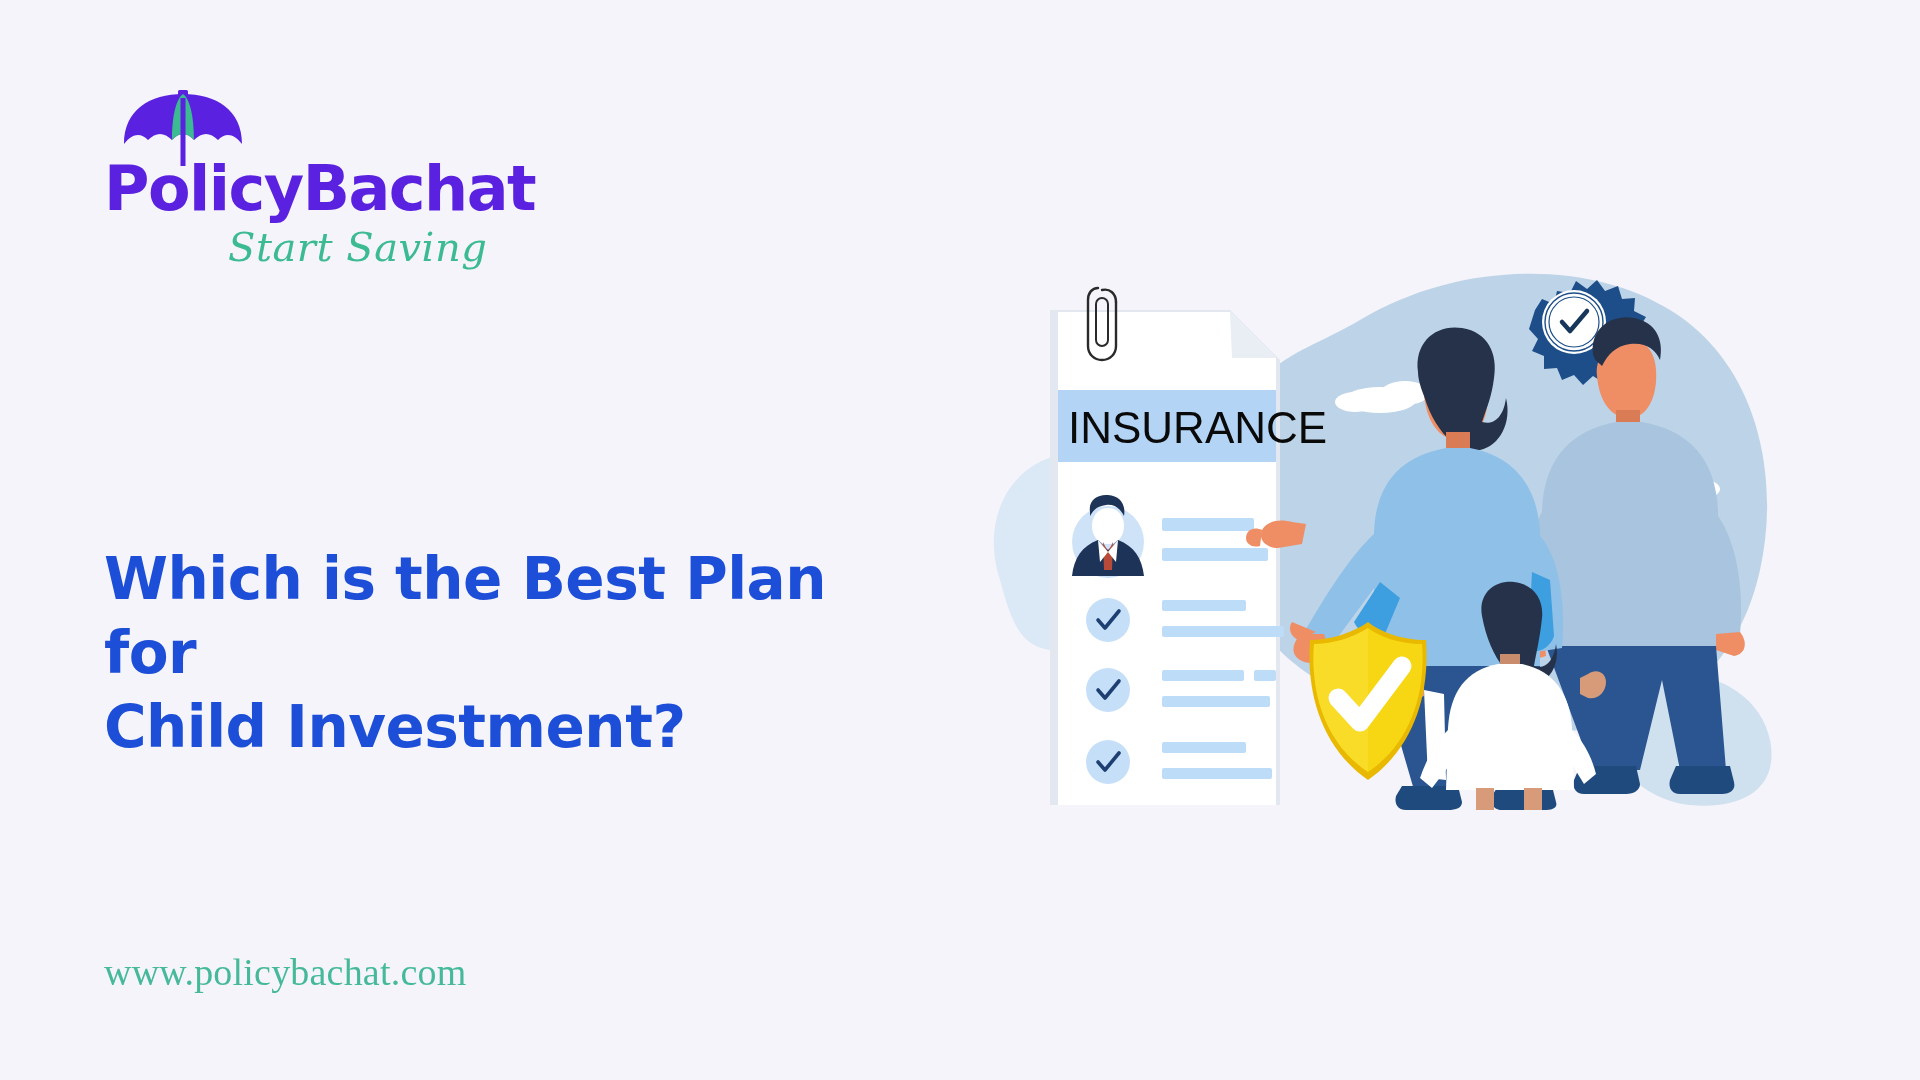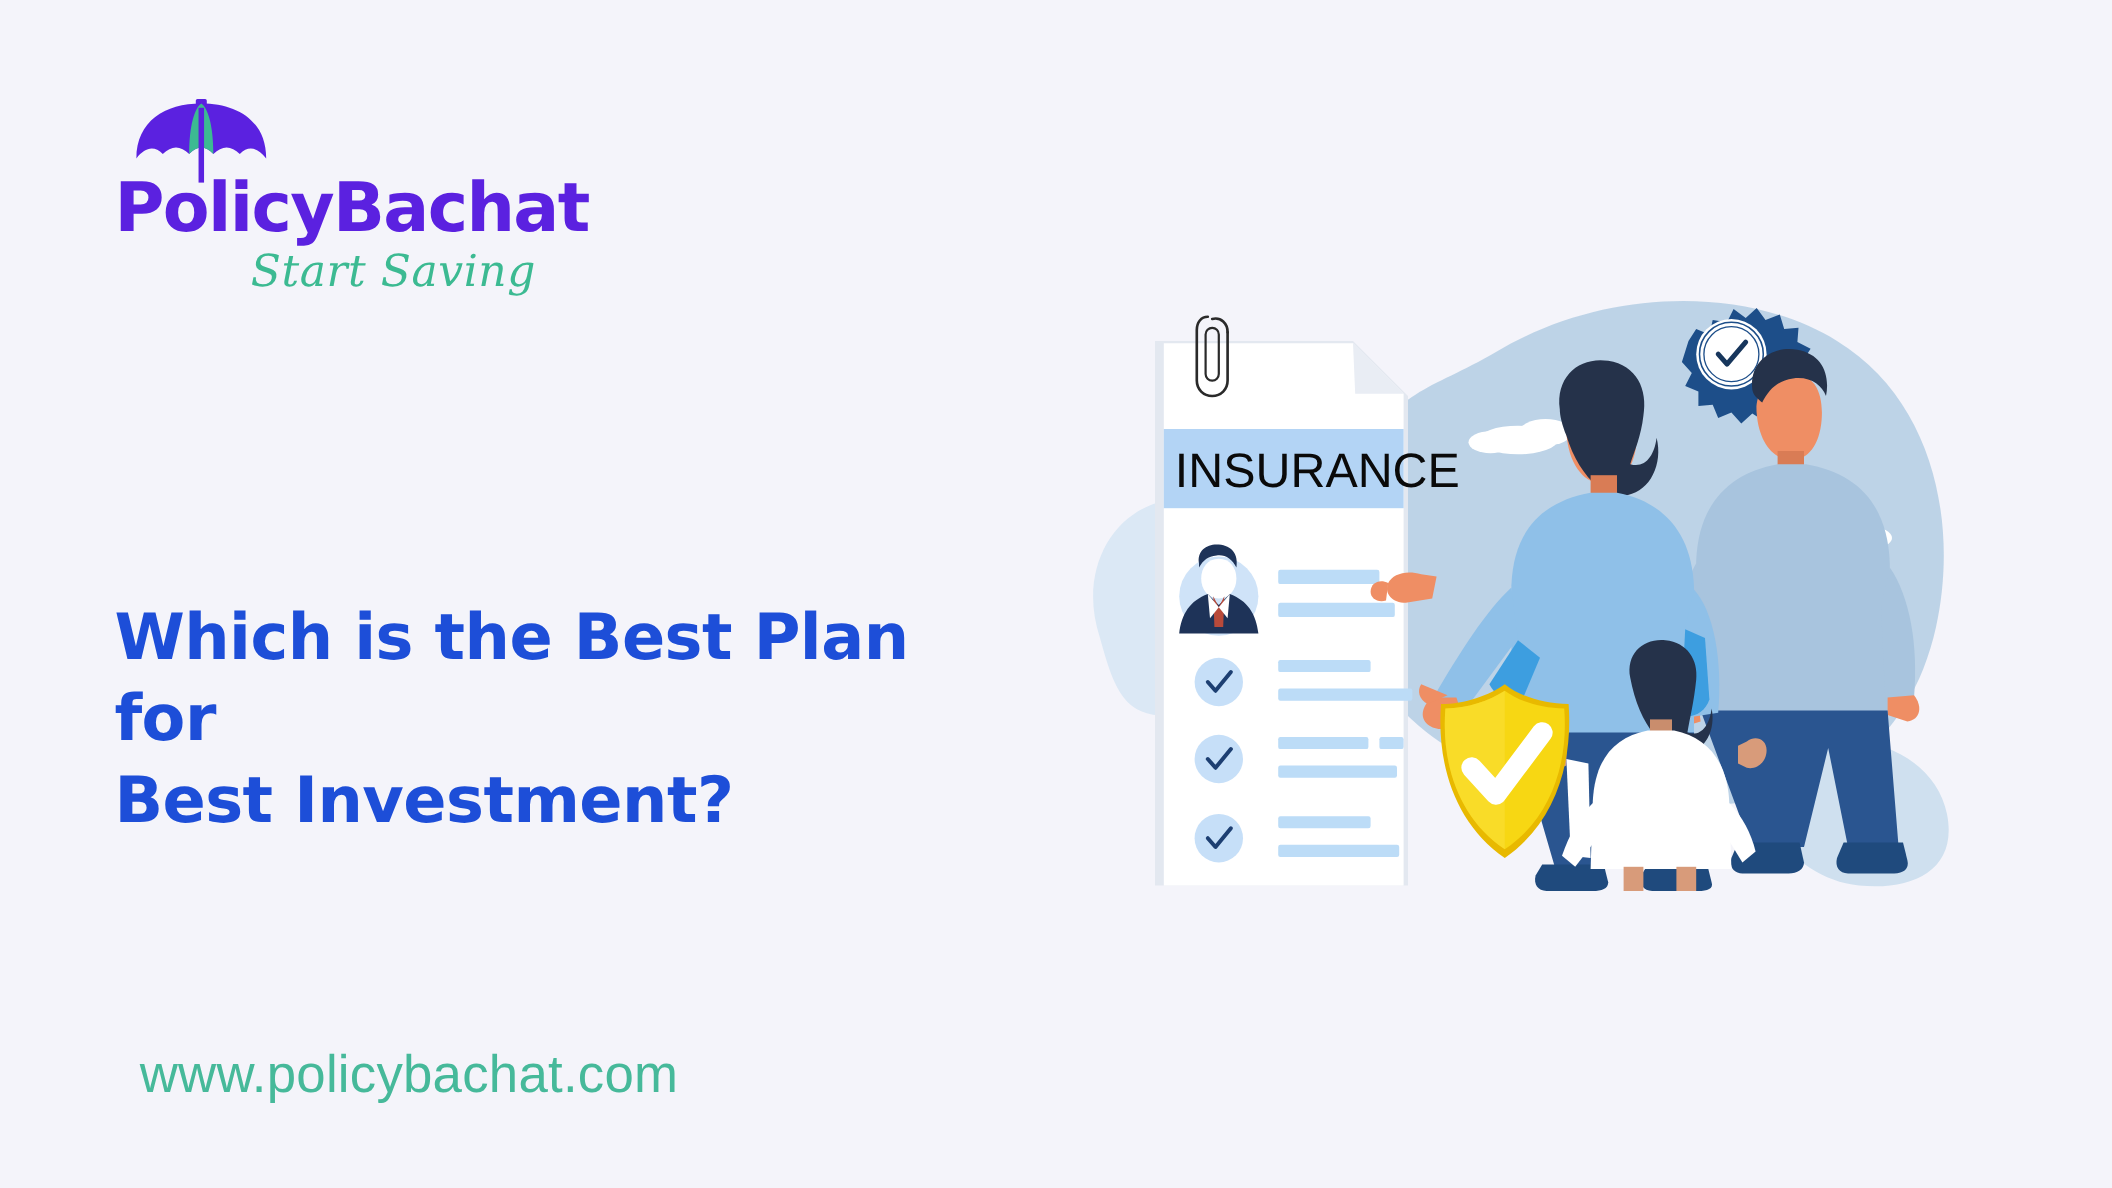--- a/index.html
+++ b/index.html
@@ -48,25 +48,24 @@
     font-size:58px;
     line-height:1.28;
     color:#1d4ed8;
     letter-spacing:-0.5px;
     margin-top:20px;
   }
 
   
   .site-url {
     position:absolute; left:104px; top:950px;
-    font-family:Liberation Sans, sans-serif;
-    font-size:48px;
+    font-family:Liberation Serif, serif;
+    font-size:38px;
     color:#46b99a;
     letter-spacing:0.2px;
-    margin-left:23px;
   }
 
   
   .illustration {
     position:absolute; left:940px; top:250px;
     width:900px; height:560px;
   }
   .illustration svg { display:block; width:100%; height:100%; }
 </style>
 </head>
@@ -82,21 +81,21 @@
         <path d="M50 52 C50 26 55 10 61 6 C67 10 72 26 72 52 C65 44 57 44 50 52 Z" fill="#3cba92"></path>
         <rect x="58.5" y="10" width="5" height="68" fill="#5b21e0"></rect>
       </svg>
     </div>
     <div class="logo-wordmark">PolicyBachat</div>
     <div class="logo-tagline">Start Saving</div>
   </div>
 
   <h1 class="headline">
     <span>Which is the Best Plan for</span><br>
-    <span>Best Investment?</span>
+    <span>Child Investment?</span>
   </h1>
 
   <div class="site-url">www.policybachat.com</div>
 
   <div class="illustration">
     <svg viewBox="0 0 900 560" xmlns="http://www.w3.org/2000/svg">
 
       <g>
         <path d="M420 70 C520 10 650 10 730 60 C820 115 840 230 820 320 C800 410 740 470 640 480 C540 490 420 470 350 410 C280 350 270 250 300 170 C325 105 360 105 420 70 Z" fill="#b7cfe4" opacity="0.9"></path>
         <path d="M60 330 C40 270 70 215 120 205 C170 195 205 235 210 290 C215 345 185 395 135 400 C85 405 75 385 60 330 Z" fill="#dbe8f5"></path>

